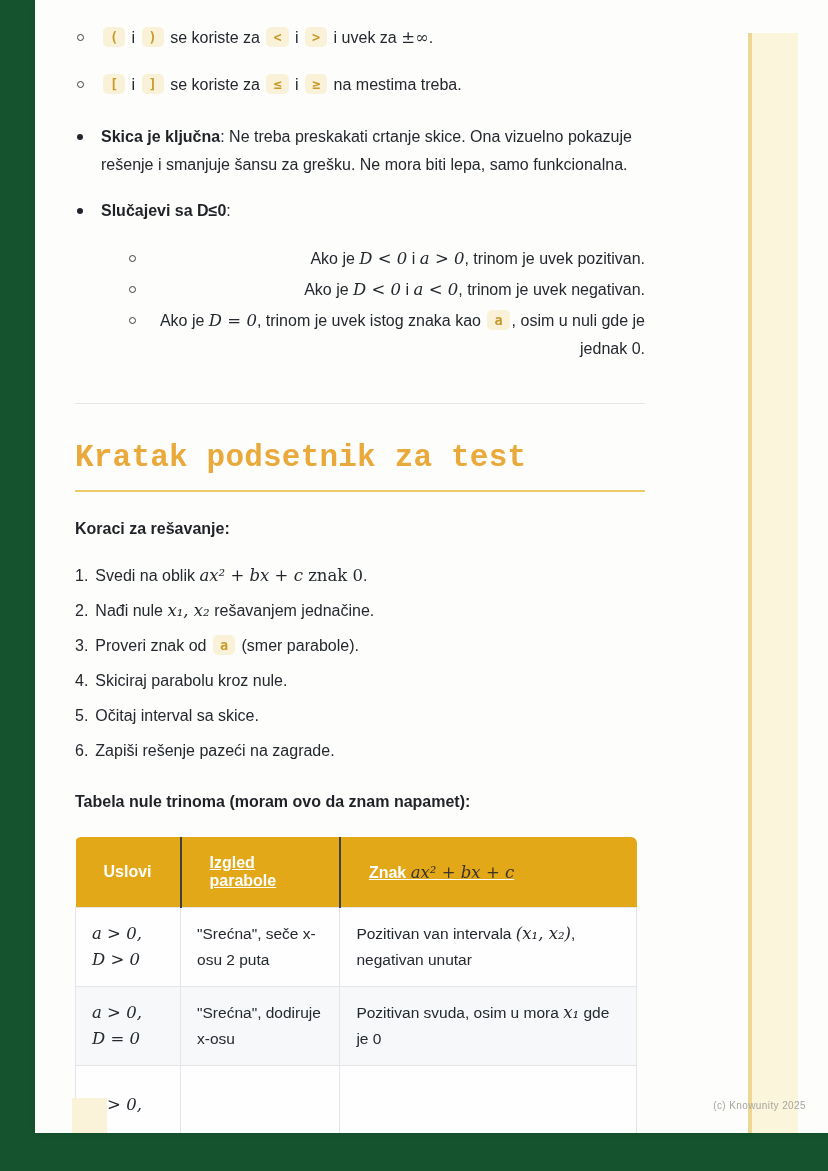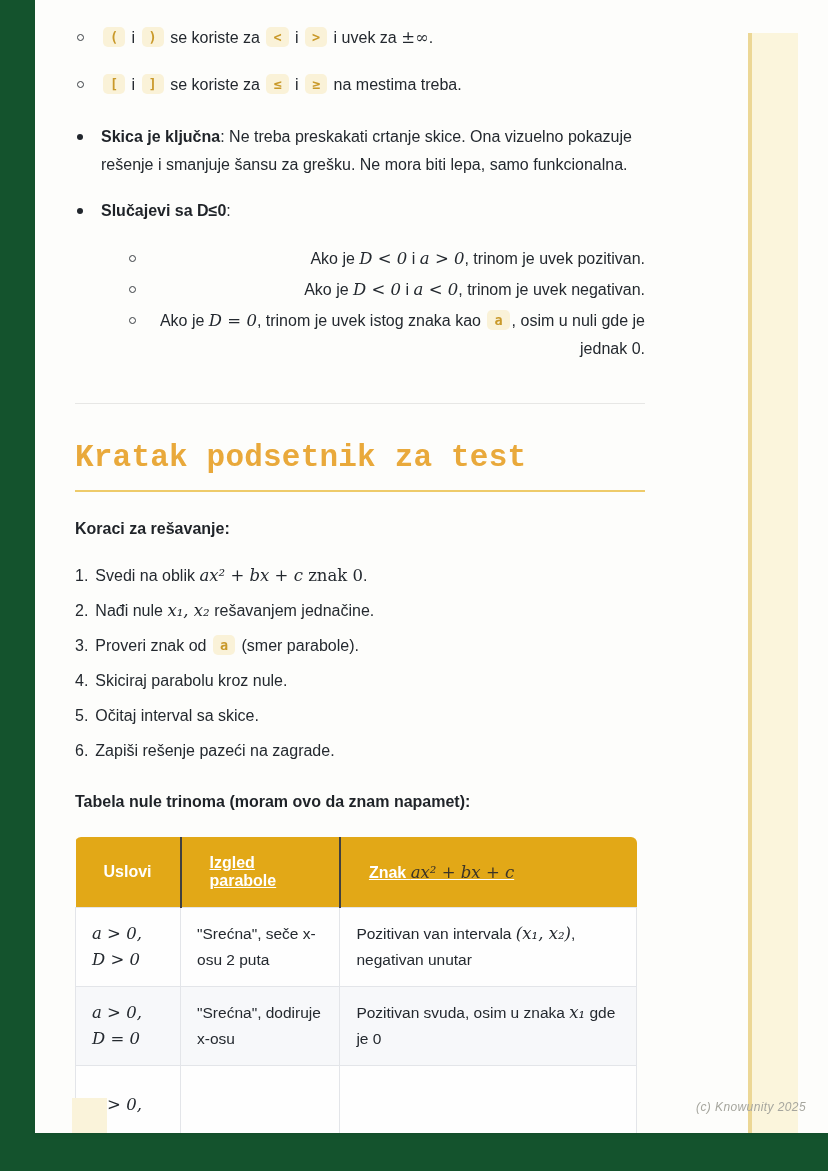--- a/index.html
+++ b/index.html
@@ -21,21 +21,21 @@
   .band {
     position:absolute; left:748px; top:33px; width:46px; height:1100px;
     background:#fbf5dc; border-left:4px solid #ecd795;
   }
   .corner-accent {
     position:absolute; left:37px; top:1098px; width:35px; height:35px;
     background:#faf3da;
   }
   .watermark {
     position:absolute; top:1100px; right:22px;
-    font-size:12px; color:#a6a69e; letter-spacing:0.4px; z-index:5;font-style:italic;
+    font-size:10px; color:#a6a69e; letter-spacing:0.4px; z-index:5;
   }
   .content {
     position:absolute; left:40px; top:0; width:570px;
     padding-top:24px;
   }
   
   ul,ol { list-style:none; margin:0; padding:0; }
   li { position:relative; padding-left:26px; line-height:28px; font-size:16px; }
   .bracket-list li { margin-bottom:19px; }
   .disc-list { margin-top:24px; }
@@ -175,21 +175,21 @@
           </thead>
           <tbody>
             <tr>
               <td><span class="math">a &gt; 0,</span><br><span class="math">D &gt; 0</span></td>
               <td><span>"Srećna", seče x-osu 2 puta</span></td>
               <td><span>Pozitivan van intervala </span><span class="math">(x₁, x₂)</span><span>, negativan unutar</span></td>
             </tr>
             <tr>
               <td><span class="math">a &gt; 0,</span><br><span class="math">D = 0</span></td>
               <td><span>"Srećna", dodiruje x-osu</span></td>
-              <td><span>Pozitivan svuda, osim u znaka </span><span class="math">x₁</span><span> gde je 0</span></td>
+              <td><span>Pozitivan svuda, osim u mora </span><span class="math">x₁</span><span> gde je 0</span></td>
             </tr>
             <tr>
               <td><span class="math">a &gt; 0,</span><br></td>
               <td></td>
               <td></td>
             </tr>
 
           </tbody>
         </table>
       </div>

